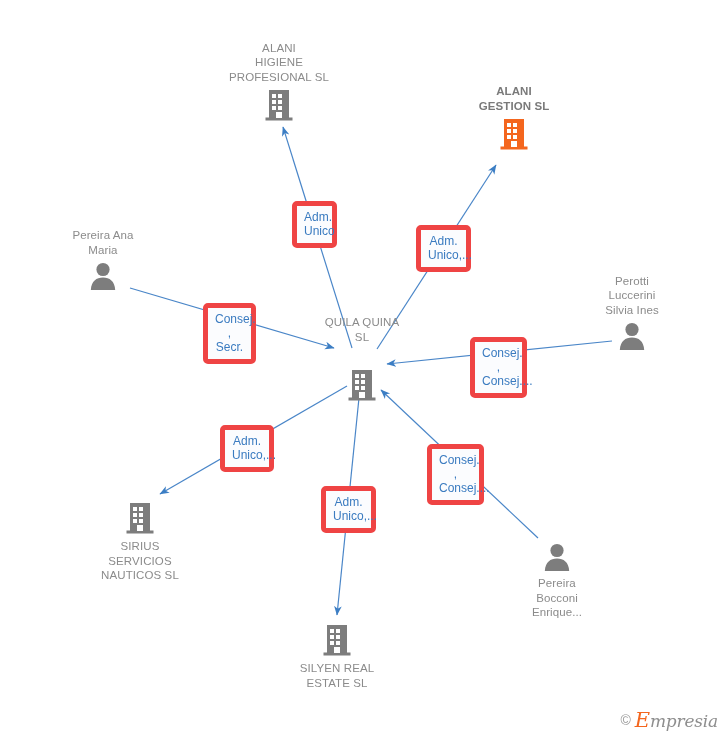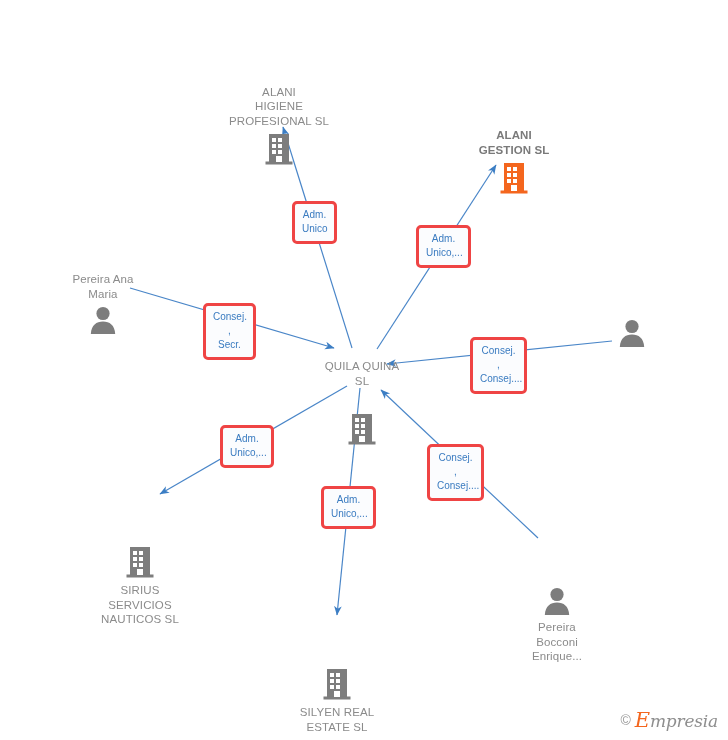--- a/index.html
+++ b/index.html
@@ -27,21 +27,20 @@
     height: 740px;
   }
   .node {
     position: absolute;
     width: 150px;
     margin-left: -75px;
     text-align: center;
     display: flex;
     flex-direction: column;
     align-items: center;
-    margin-top: 44px;
   }
   .node-label {
     font-size: 11.5px;
     line-height: 14.5px;
     color: #8b8b8b;
     letter-spacing: 0.1px;
     white-space: pre-line;
   }
   .node.focus .node-label {
     color: #7a7a7a;
@@ -51,25 +50,25 @@
     display: block;
     line-height: 0;
   }
   .node.label-below .node-icon { order: 1; }
   .node.label-below .node-label { order: 2; margin-top: 4px; }
   .node.label-above .node-label { order: 1; margin-bottom: 4px; }
   .node.label-above .node-icon { order: 2; }
 
   .edge-label {
     position: absolute;
-    border: 3px solid #ef4444;
+    border: 5px solid #ef4444;
     border-radius: 5px;
     background: #fbfcfe;
     color: #3a7bc0;
-    font-size: 10px;
+    font-size: 12px;
     line-height: 14px;
     text-align: center;
     padding: 4px 7px 5px 7px;
     white-space: pre-line;
     box-sizing: border-box;
   }
   #watermark {
     position: absolute;
     right: 10px;
     bottom: 8px;
@@ -154,20 +153,23 @@
             <path d="M1.8 29 C2.4 20.2 7.4 16.6 14 16.6 C20.6 16.6 25.6 20.2 26.2 29 Z" fill="#7d7d7d"></path>
           </svg></span>
         <div class="node-label">Pereira Ana
 Maria</div>
       </div>
       <div class="node label-above" style="left: 632px; top: 273.5px;">
         <span class="node-icon"><svg width="28" height="30" viewBox="0 0 28 30" xmlns="http://www.w3.org/2000/svg">
             <circle cx="14" cy="8.5" r="6.6" fill="#7d7d7d"></circle>
             <path d="M1.8 29 C2.4 20.2 7.4 16.6 14 16.6 C20.6 16.6 25.6 20.2 26.2 29 Z" fill="#7d7d7d"></path>
           </svg></span>
+        <div class="node-label">Perotti
+Luccerini
+Silvia Ines</div>
       </div>
       <div class="node label-above" style="left: 362px; top: 315px; gap: 20px;">
         <span class="node-icon"><svg width="30" height="34" viewBox="0 0 30 34" xmlns="http://www.w3.org/2000/svg">
             <rect x="5" y="2" width="20" height="28" fill="#7d7d7d"></rect>
             <rect x="1.5" y="29.5" width="27" height="3" fill="#7d7d7d"></rect>
             <rect x="8" y="6" width="4" height="4" fill="#ffffff"></rect>
             <rect x="14" y="6" width="4" height="4" fill="#ffffff"></rect>
             <rect x="8" y="12" width="4" height="4" fill="#ffffff"></rect>
             <rect x="14" y="12" width="4" height="4" fill="#ffffff"></rect>
             <rect x="8" y="18" width="4" height="4" fill="#ffffff"></rect>

